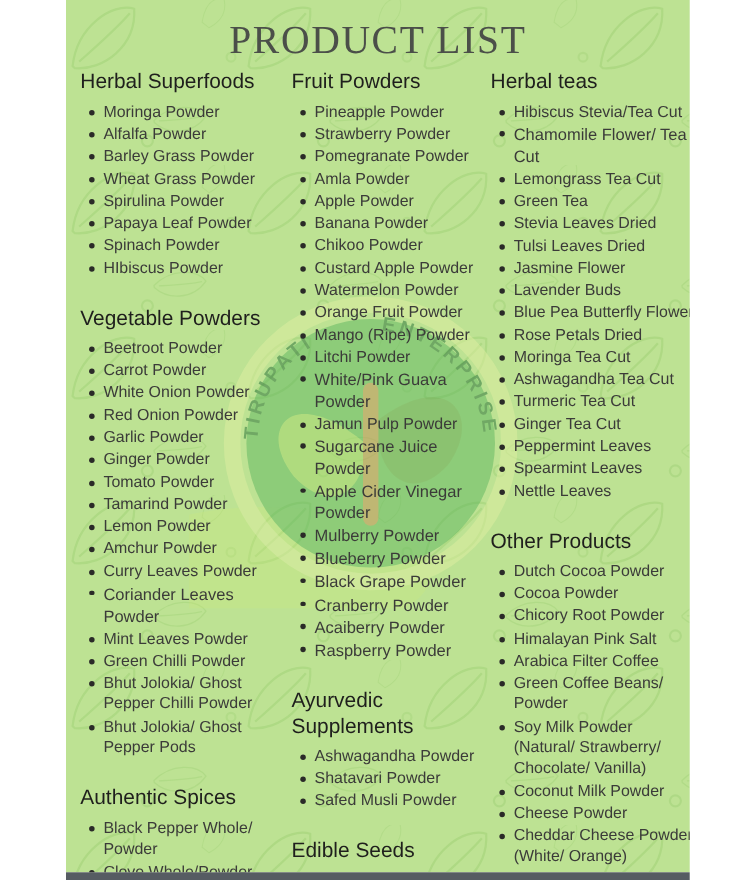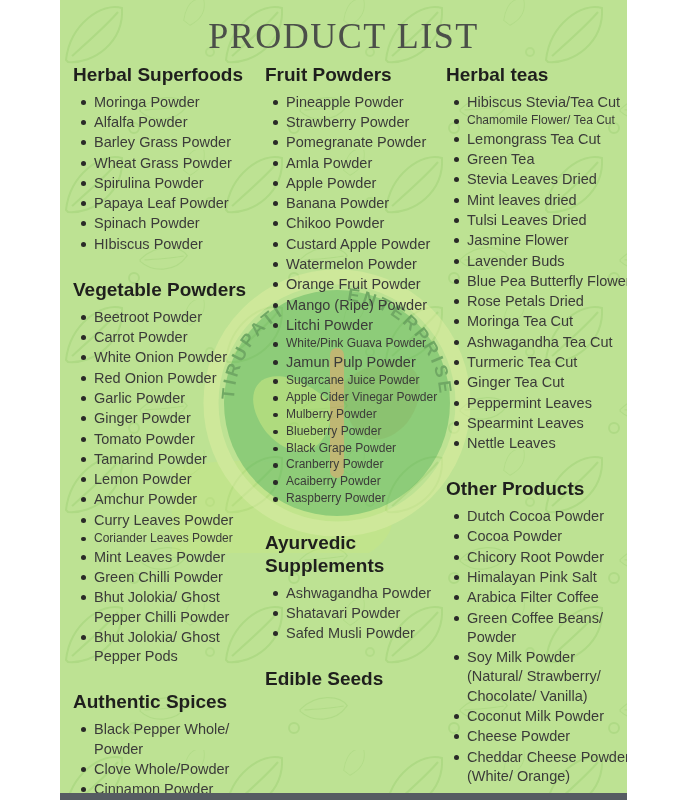--- a/index.html
+++ b/index.html
@@ -30,29 +30,29 @@
   .content{position:relative;z-index:2}
   h1{font-family:"Liberation Serif",serif;font-weight:400;font-size:36px;
     color:var(--title-text);text-align:center;letter-spacing:1.5px;
     padding-top:15px;height:62px}
   .cols{display:flex;padding-left:13px}
   .col{flex:none}
   .col-0{width:192px}
   .col-1{width:181px}
   .col-2{width:186px}
   .section{margin-bottom:4px}
-  .section h2{font-size:19px;font-weight:700;color:var(--heading-text);
+  .section h2{font-size:19px;font-weight:400;color:var(--heading-text);
     line-height:1.2;margin:25px 0 6px}
   .section:first-child h2{margin-top:2px}
   .section ul{list-style:none;padding-left:21px}
   .section li{position:relative;font-size:14.5px;line-height:1.33;
     color:var(--item-text);margin:1px 0}
   .section li::before{content:"";position:absolute;left:-13px;top:7px;
     width:5px;height:5px;border-radius:50%;background:#2a2a28}
-  .section li.small{font-size:12px;line-height:1.32}
+  .section li.small{font-size:15px;line-height:1.32}
   .section li.small::before{top:6px;width:4.5px;height:4.5px}
 </style>
 </head>
 <body>
 
 <div class="page">
   <div class="canvas">
 
     <svg class="bg-pattern" width="567" height="793" xmlns="http://www.w3.org/2000/svg">
       <defs>
@@ -184,21 +184,20 @@
           </div>
         <div class="col col-2">
             <div class="section">
               <h2>Herbal teas</h2>
               <ul>
                 <li>Hibiscus Stevia/Tea Cut</li>
                 <li class="small">Chamomile Flower/ Tea Cut</li>
                 <li>Lemongrass Tea Cut</li>
                 <li>Green Tea</li>
                 <li>Stevia Leaves Dried</li>
-                <li>Mint leaves dried</li>
                 <li>Tulsi Leaves Dried</li>
                 <li>Jasmine Flower</li>
                 <li>Lavender Buds</li>
                 <li>Blue Pea Butterfly Flower</li>
                 <li>Rose Petals Dried</li>
                 <li>Moringa Tea Cut</li>
                 <li>Ashwagandha Tea Cut</li>
                 <li>Turmeric Tea Cut</li>
                 <li>Ginger Tea Cut</li>
                 <li>Peppermint Leaves</li>

